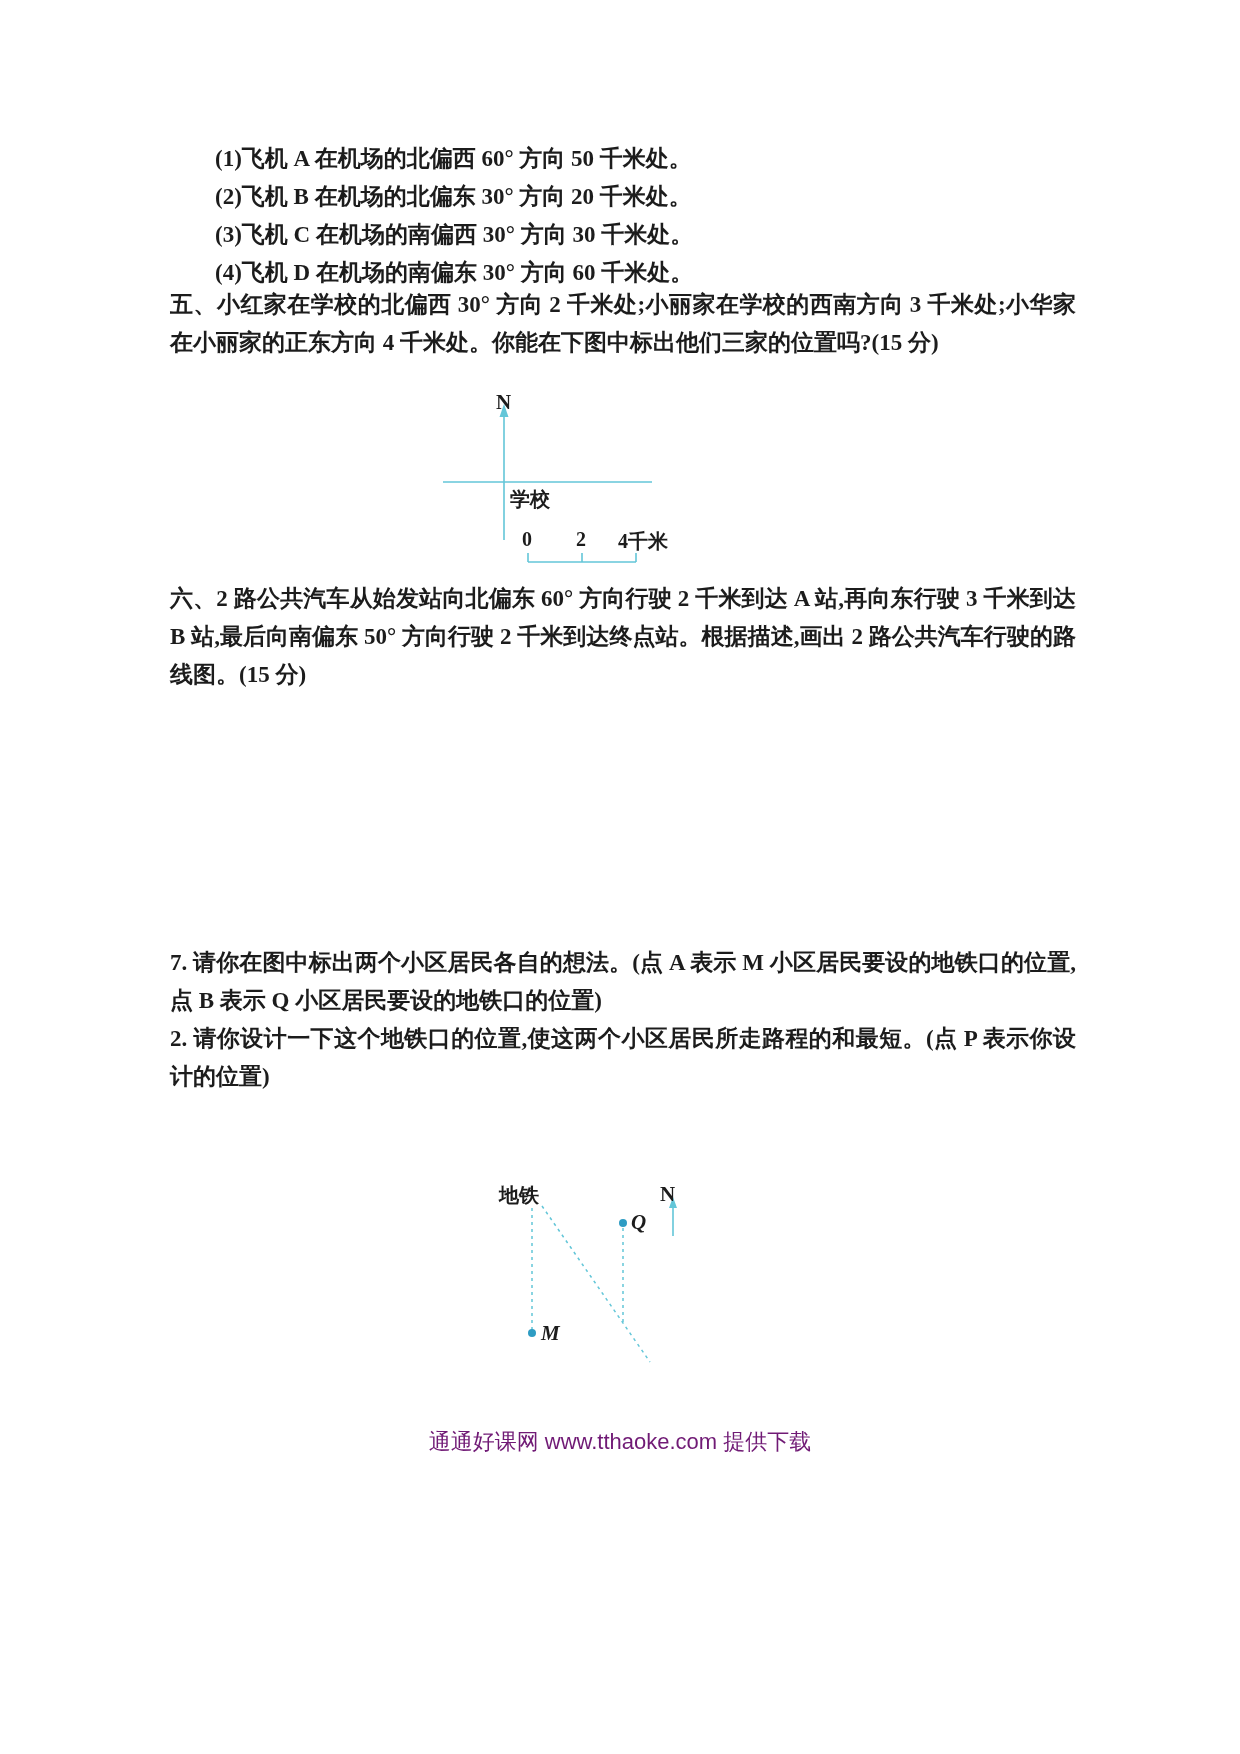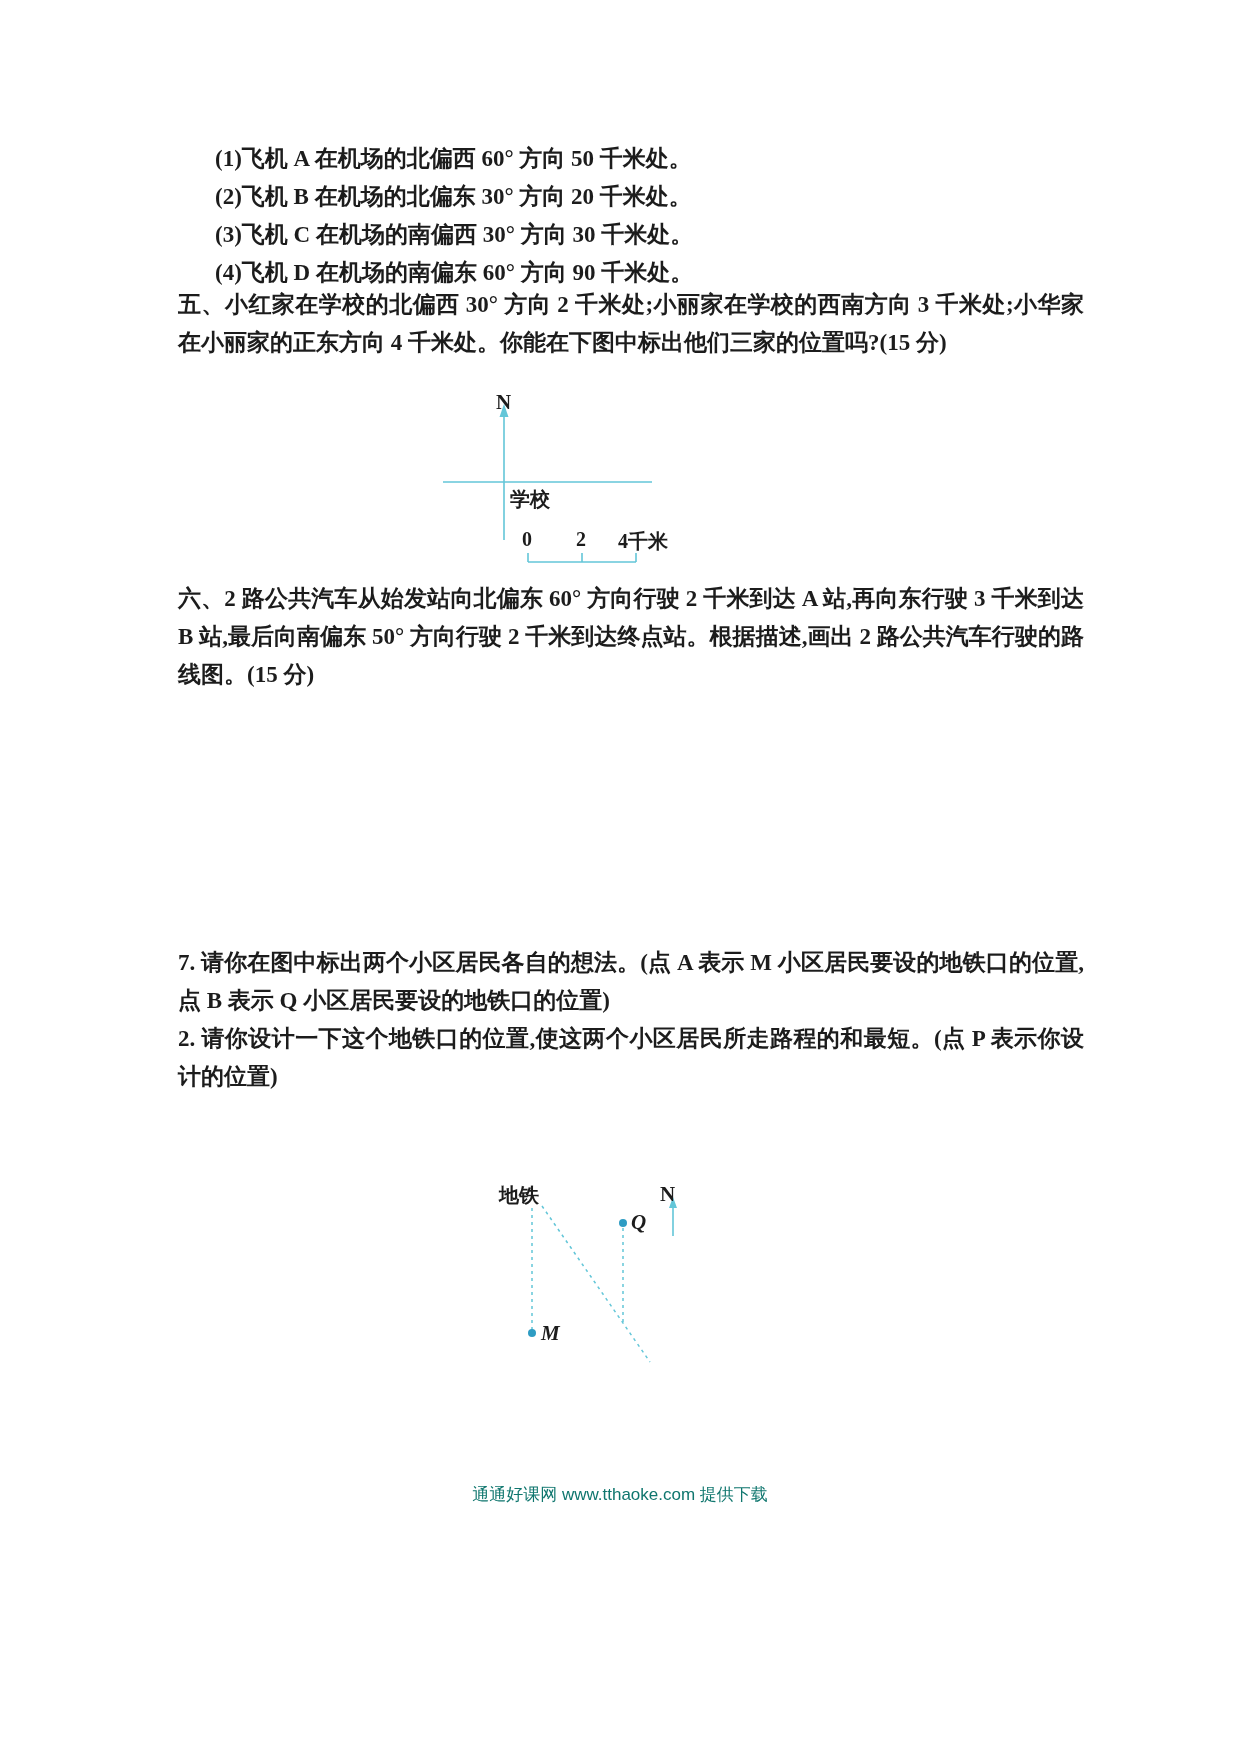--- a/index.html
+++ b/index.html
@@ -14,21 +14,20 @@
   }
   .para{
     position:absolute;
     left:170px;
     width:906px;
     font-size:23px;
     line-height:38px;
     font-weight:600;
     text-align:justify;
     color:#1c1c1c;
-    margin-left:8px;
   }
   .item-line{
     font-size:23px;
     line-height:38px;
     font-weight:600;
   }
   .items-block{
     position:absolute;
     left:215px;
     top:140px;
@@ -45,40 +44,40 @@
     position:absolute;
     font-size:21px;
     font-weight:600;
     color:#1c1c1c;
     white-space:nowrap;
   }
   .dlabel.small{font-size:20px;}
   .dlabel.italic{font-style:italic;font-family:"Liberation Serif","DejaVu Serif",serif;}
   .footer{
     position:absolute;
-    top:1483px;
+    top:1427px;
     left:0;
     width:100%;
     text-align:center;
-    font-size:17px;
+    font-size:22px;
     font-weight:400;
-    color:#0f766e;
+    color:#701a75;
     font-family:"Liberation Sans","DejaVu Sans",sans-serif;
   }
 </style>
 </head>
 <body>
 
 <div class="page">
 
   <div class="items-block">
     <div class="item-line">(1)飞机 A 在机场的北偏西 60° 方向 50 千米处。</div>
     <div class="item-line">(2)飞机 B 在机场的北偏东 30° 方向 20 千米处。</div>
     <div class="item-line">(3)飞机 C 在机场的南偏西 30° 方向 30 千米处。</div>
-    <div class="item-line">(4)飞机 D 在机场的南偏东 60° 方向 90 千米处。</div>
+    <div class="item-line">(4)飞机 D 在机场的南偏东 30° 方向 60 千米处。</div>
   </div>
 
   <div class="para" style="top:286px;">五、小红家在学校的北偏西 30° 方向 2 千米处;小丽家在学校的西南方向 3 千米处;小华家在小丽家的正东方向 4 千米处。你能在下图中标出他们三家的位置吗?(15 分)</div>
 
   <div class="diagram" style="left:440px;top:390px;width:290px;height:190px;">
     <svg width="290" height="190" viewBox="0 0 290 190">
 
       <line x1="64" y1="26" x2="64" y2="150" stroke="#63c6d8" stroke-width="1.6"></line>
 
       <polygon points="64,14 59.5,27 68.5,27" fill="#63c6d8"></polygon>

